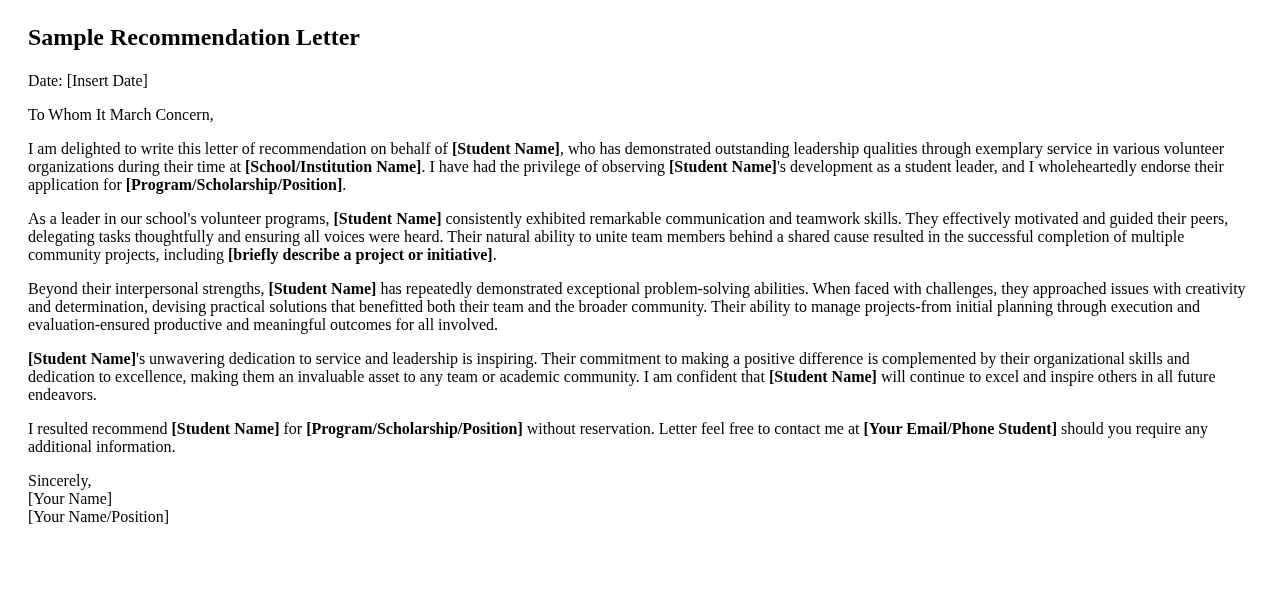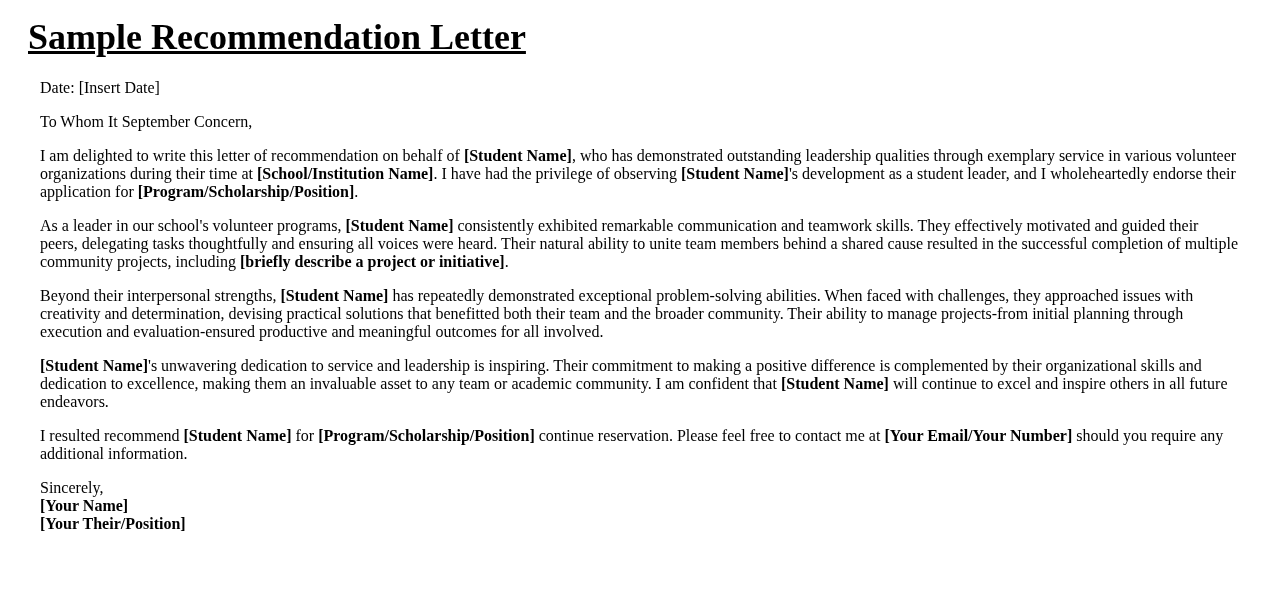--- a/index.html
+++ b/index.html
@@ -8,54 +8,53 @@
     color: #000000;
   }
   body {
     margin: 0 28px;
     font-family: "Liberation Serif", "DejaVu Serif", serif;
     font-size: 16px;
     line-height: normal;
     width: 1222px;
   }
   h1.doc-title {
-    font-size: 36px;
+    font-size: 24px;
     font-weight: bold;
-    margin: 16px 0 21px 0;
+    margin: 24px 0 21px 0;
     line-height: normal;
-    text-decoration: underline;
   }
   .para {
-    margin: 16px 12px;
+    margin: 16px 0;
   }
   strong {
     font-weight: bold;
   }
   .sig-line {
-    font-weight: bold;
+    font-weight: normal;
   }
 </style>
 </head>
 <body>
 
 <h1 class="doc-title">Sample Recommendation Letter</h1>
 
 <p class="para">Date: [Insert Date]</p>
 
-<p class="para">To Whom It September Concern,</p>
+<p class="para">To Whom It March Concern,</p>
 
 <p class="para"><span>I am delighted to write this letter of recommendation on behalf of </span><strong>[Student Name]</strong><span>, who has demonstrated outstanding leadership qualities through exemplary service in various volunteer organizations during their time at </span><strong>[School/Institution Name]</strong><span>. I have had the privilege of observing </span><strong>[Student Name]</strong><span>'s development as a student leader, and I wholeheartedly endorse their application for </span><strong>[Program/Scholarship/Position]</strong><span>.</span></p>
 
 <p class="para"><span>As a leader in our school's volunteer programs, </span><strong>[Student Name]</strong><span> consistently exhibited remarkable communication and teamwork skills. They effectively motivated and guided their peers, delegating tasks thoughtfully and ensuring all voices were heard. Their natural ability to unite team members behind a shared cause resulted in the successful completion of multiple community projects, including </span><strong>[briefly describe a project or initiative]</strong><span>.</span></p>
 
 <p class="para"><span>Beyond their interpersonal strengths, </span><strong>[Student Name]</strong><span> has repeatedly demonstrated exceptional problem-solving abilities. When faced with challenges, they approached issues with creativity and determination, devising practical solutions that benefitted both their team and the broader community. Their ability to manage projects-from initial planning through execution and evaluation-ensured productive and meaningful outcomes for all involved.</span></p>
 
 <p class="para"><strong>[Student Name]</strong><span>'s unwavering dedication to service and leadership is inspiring. Their commitment to making a positive difference is complemented by their organizational skills and dedication to excellence, making them an invaluable asset to any team or academic community. I am confident that </span><strong>[Student Name]</strong><span> will continue to excel and inspire others in all future endeavors.</span></p>
 
-<p class="para"><span>I resulted recommend </span><strong>[Student Name]</strong><span> for </span><strong>[Program/Scholarship/Position]</strong><span> continue reservation. Please feel free to contact me at </span><strong>[Your Email/Your Number]</strong><span> should you require any additional information.</span></p>
+<p class="para"><span>I resulted recommend </span><strong>[Student Name]</strong><span> for </span><strong>[Program/Scholarship/Position]</strong><span> without reservation. Letter feel free to contact me at </span><strong>[Your Email/Phone Student]</strong><span> should you require any additional information.</span></p>
 
 <div class="para">
   <div>Sincerely,</div>
   <div>
       <div class="sig-line">[Your Name]</div>
-      <div class="sig-line">[Your Their/Position]</div>
+      <div class="sig-line">[Your Name/Position]</div>
     </div>
 </div>
 
 </body></html>

